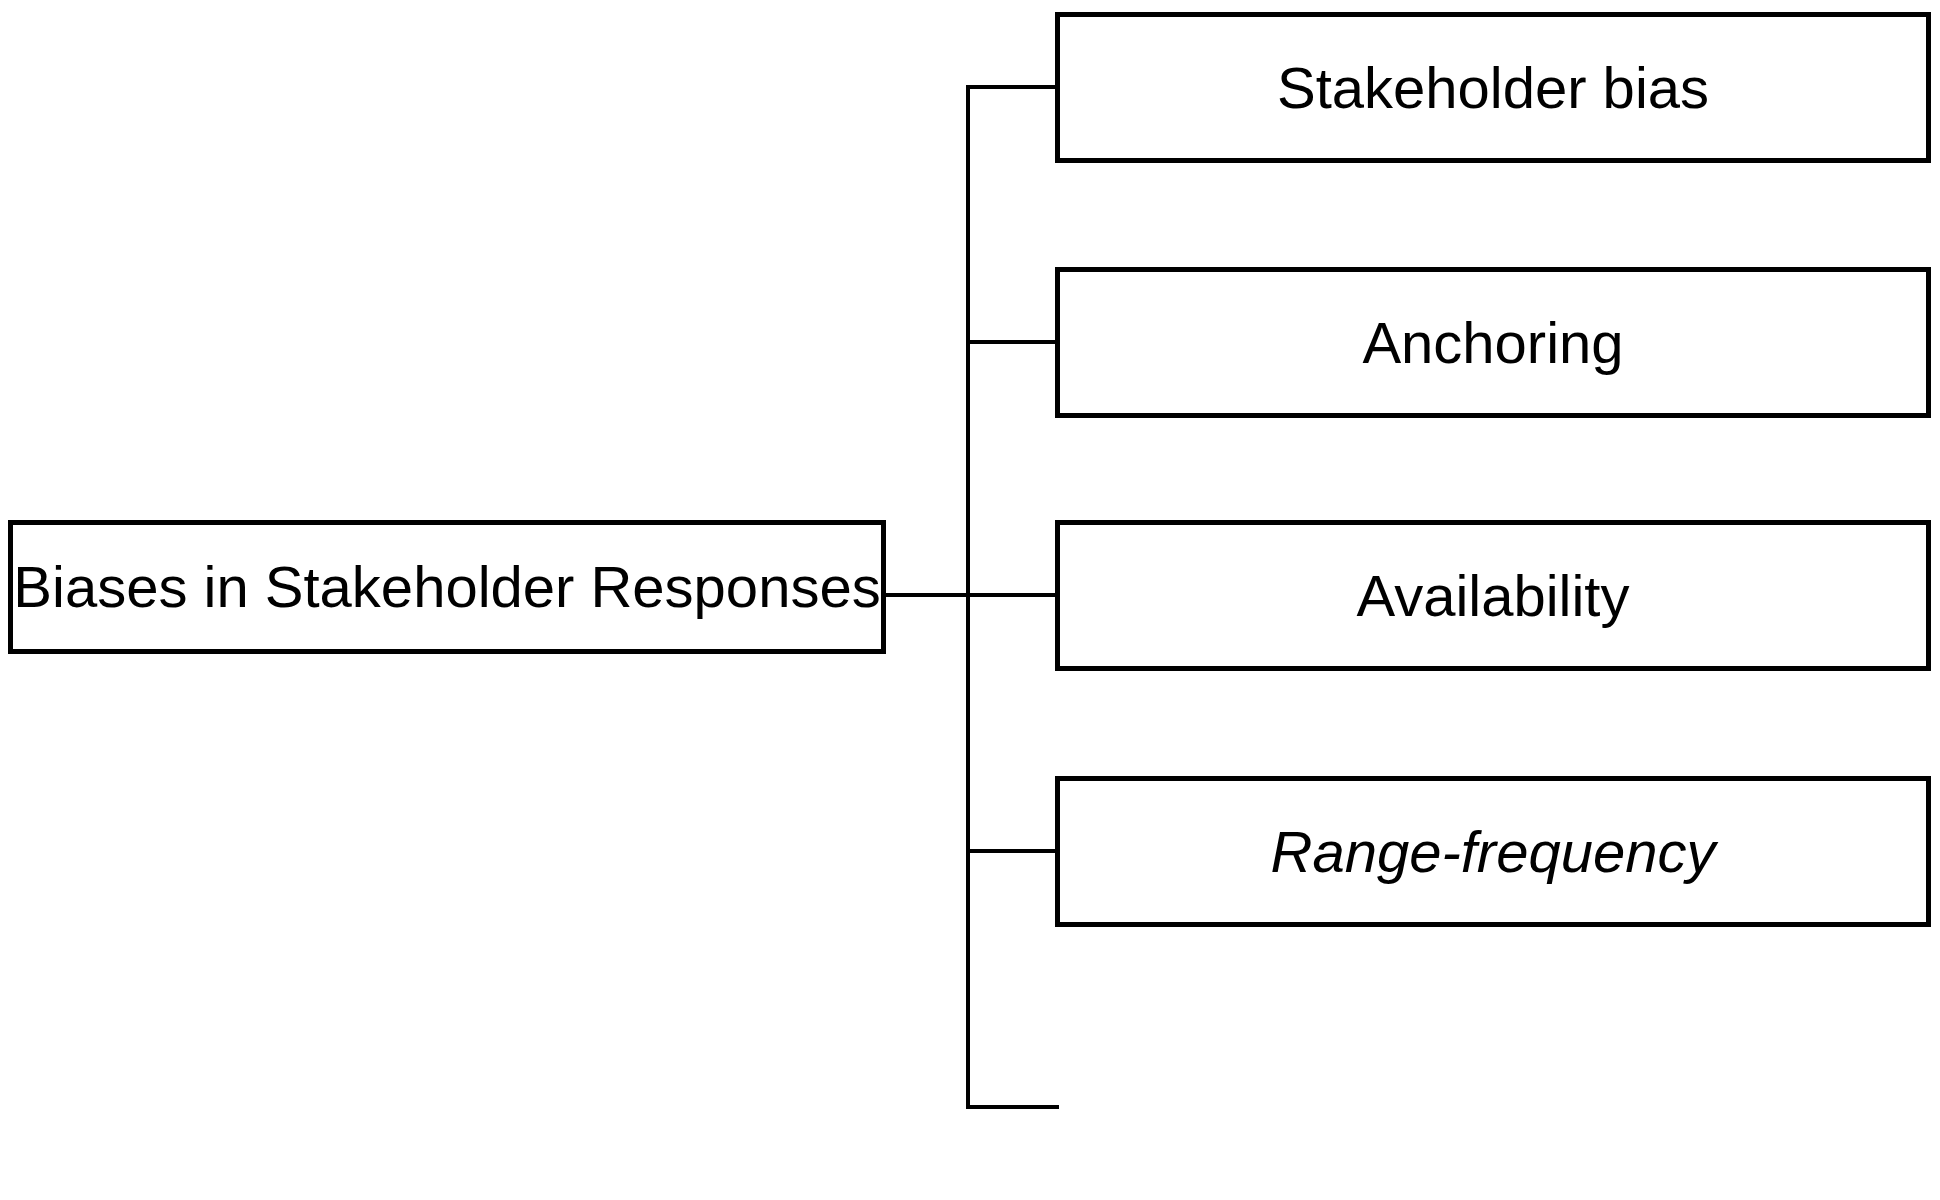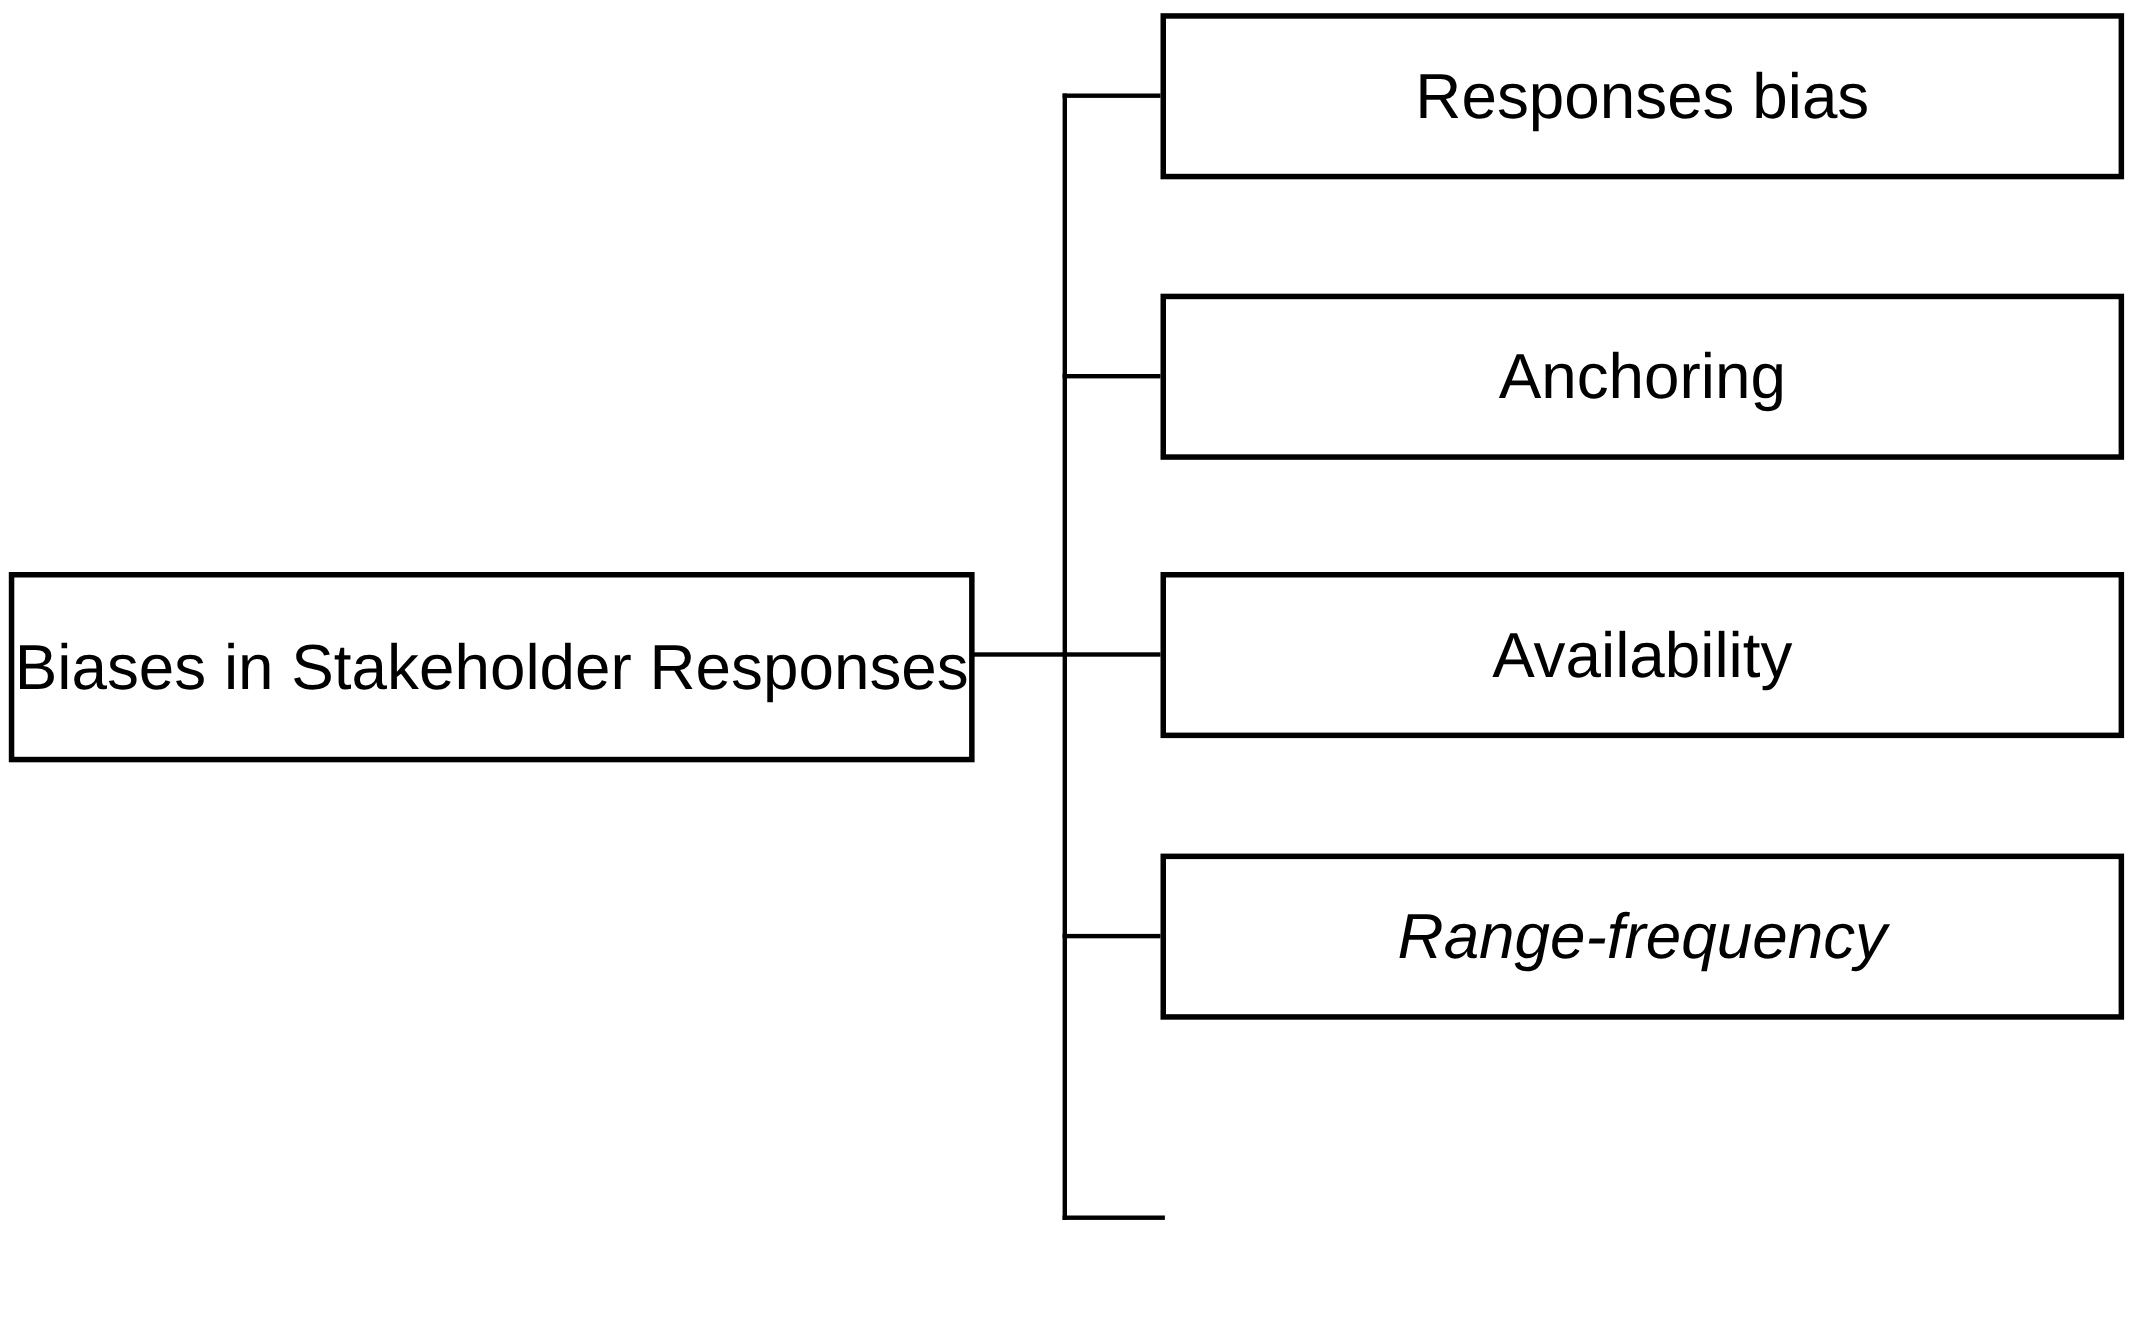--- a/index.html
+++ b/index.html
@@ -26,21 +26,21 @@
     text-align: center;
     color: #000000;
     font-size: 58px;
     line-height: 1.1;
     white-space: nowrap;
   }
   .node-root {
     left: 8px;
     top: 520px;
     width: 878px;
-    height: 173px;
+    height: 134px;
   }
   .node-child {
     left: 1055px;
     width: 876px;
     height: 151px;
   }
   .child-0 { top: 12px;   }
   .child-1 { top: 267px; text-align: center;  }
   .child-2 { top: 520px;  }
   .child-3 { top: 776px; font-style: italic;  }
@@ -71,21 +71,21 @@
 
   <div class="line line-h root-connector"></div>
   <div class="line line-v trunk"></div>
   <div class="line line-h stub stub-0"></div>
   <div class="line line-h stub stub-1"></div>
   <div class="line line-h stub stub-2"></div>
   <div class="line line-h stub stub-3"></div>
   <div class="line line-h stub stub-4"></div>
 
   <div class="node node-child child-0">
-    <span>Responses bias</span>
+    <span>Stakeholder bias</span>
   </div>
   <div class="node node-child child-1">
     <span>Anchoring</span>
   </div>
   <div class="node node-child child-2">
     <span>Availability</span>
   </div>
   <div class="node node-child child-3">
     <span>Range-frequency</span>
   </div>

